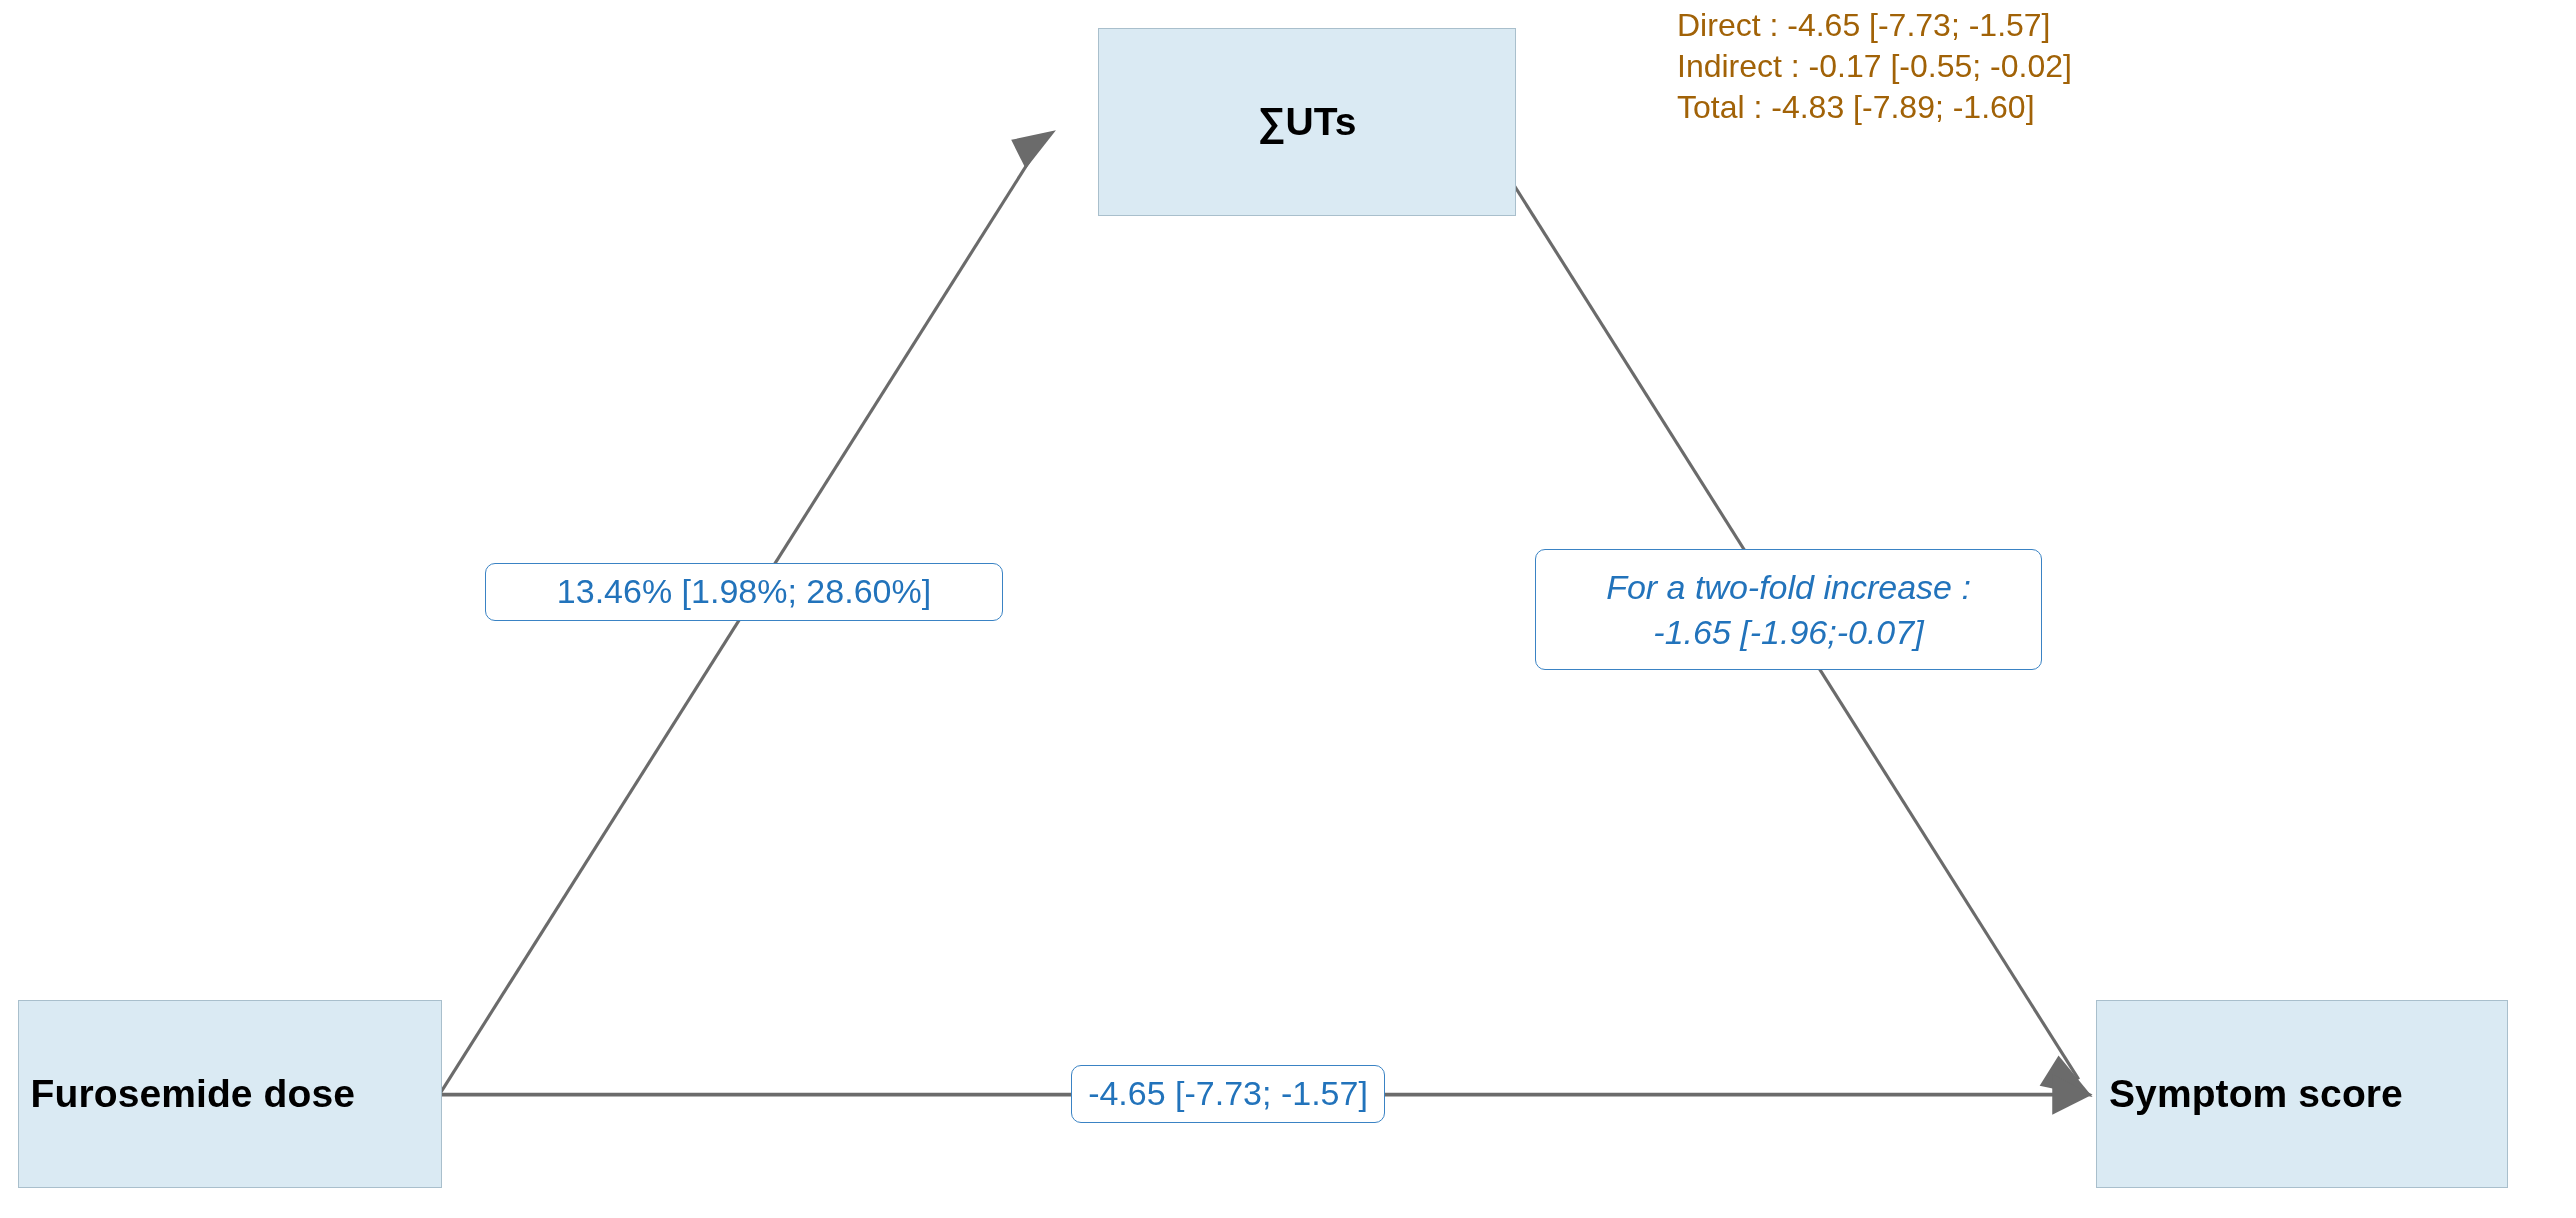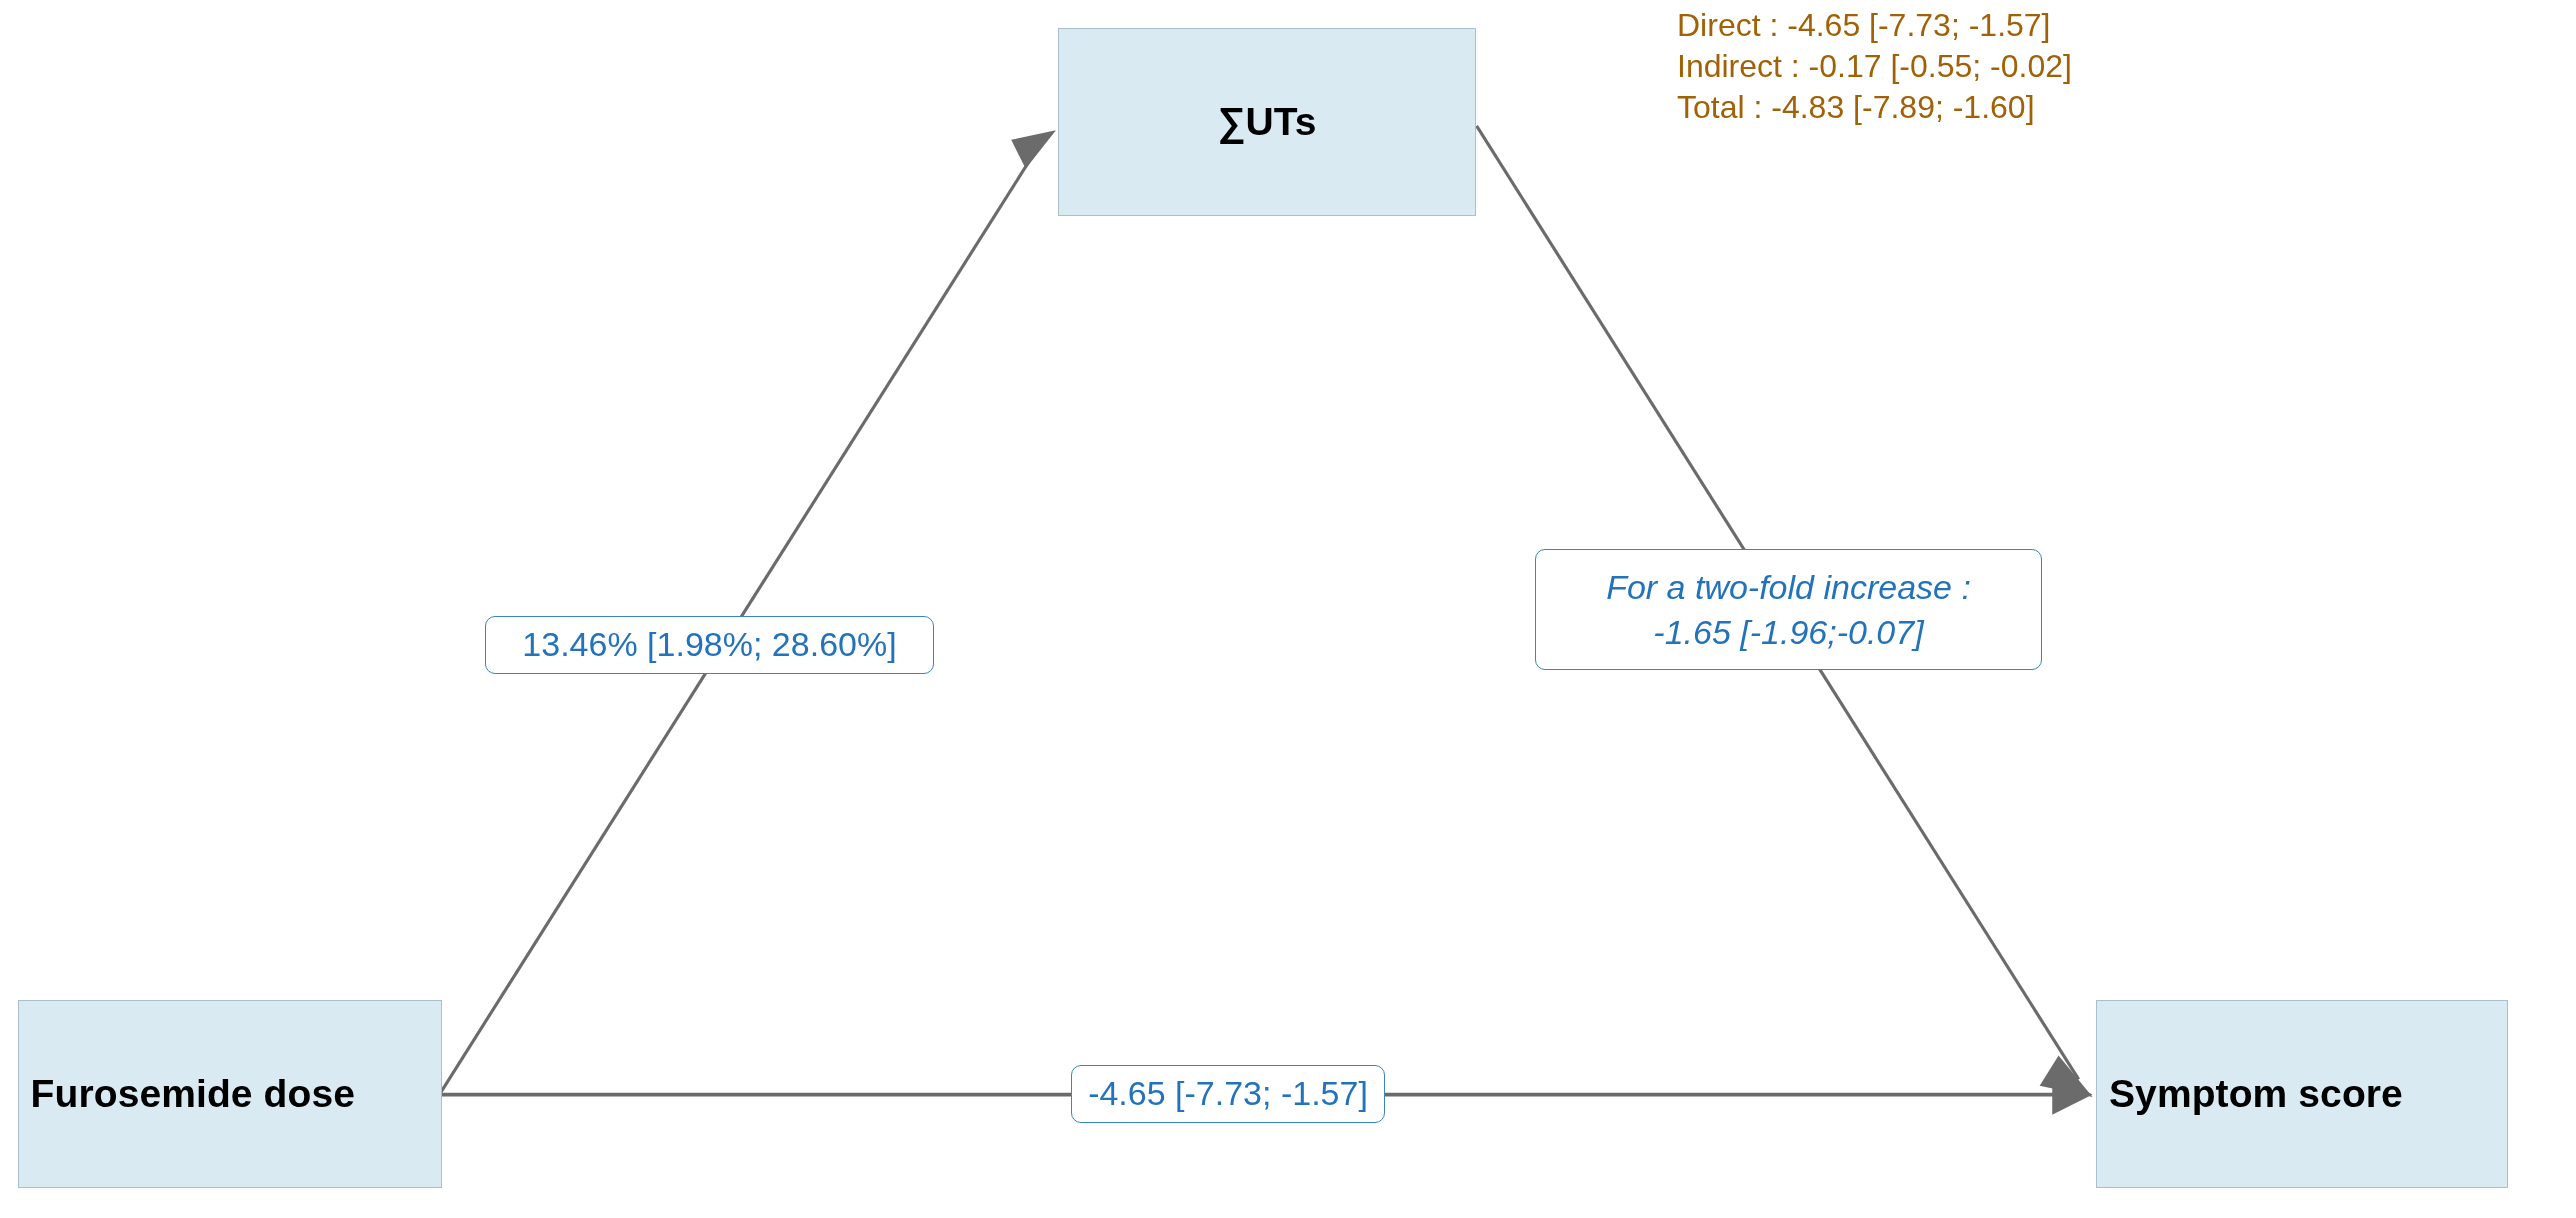--- a/index.html
+++ b/index.html
@@ -33,20 +33,21 @@
     border: 1.9px solid #a9bfcc;
     display: flex;
     align-items: center;
     color: #000000;
     font-weight: bold;
     font-size: 39px;
     letter-spacing: 0.1px;
   }
   .node.center-label {
     justify-content: center;
+    margin-left: 40px;
   }
   .node.left-label {
     justify-content: flex-start;
     padding-left: 12px;
   }
 
   #node-mediator {
     left: 1058px;
     top: 28px;
     width: 418px;
@@ -77,22 +78,22 @@
     line-height: 1.15;
     display: flex;
     flex-direction: column;
     align-items: center;
     justify-content: center;
     text-align: center;
     white-space: nowrap;
   }
   #label-a {
     left: 485px;
-    top: 616px;
-    width: 449px;
+    top: 563px;
+    width: 518px;
     height: 58px;
   }
   #label-b {
     left: 1535px;
     top: 549px;
     width: 507px;
     height: 121px;
     padding: 3.8px 11.3px;
     line-height: 1.30;
     font-style: italic;

